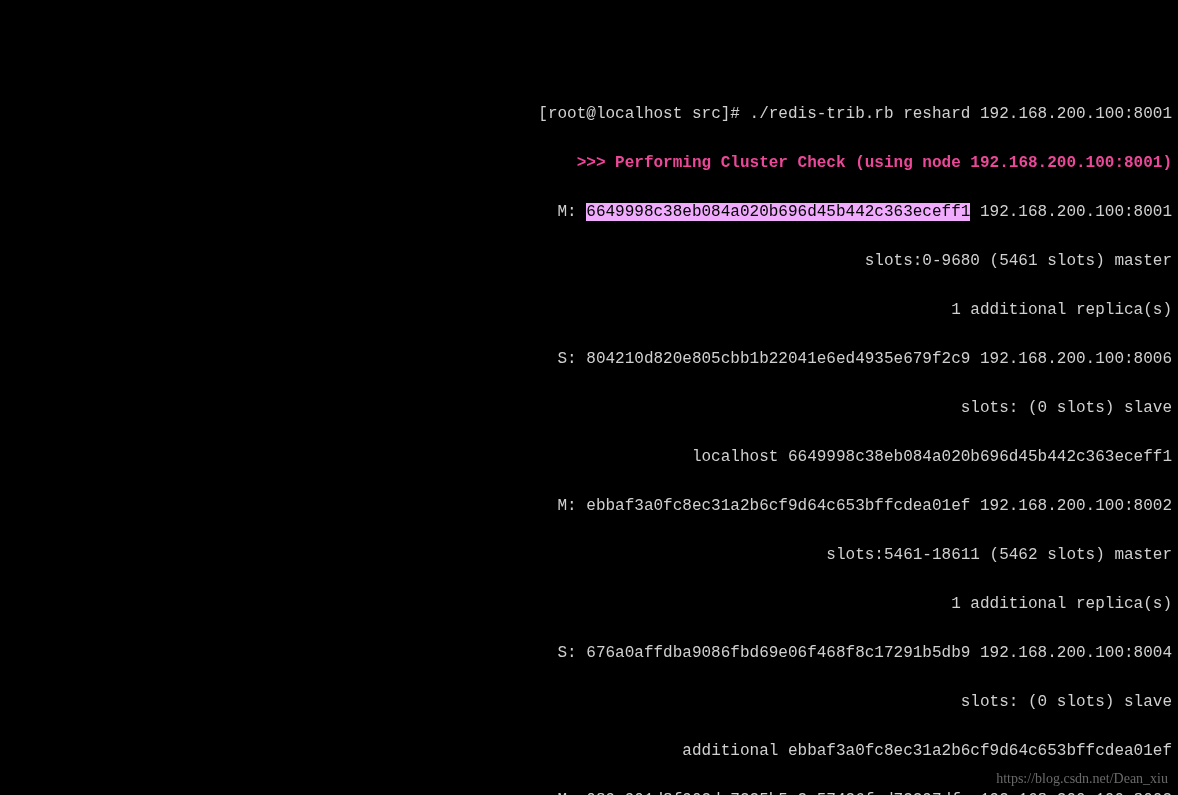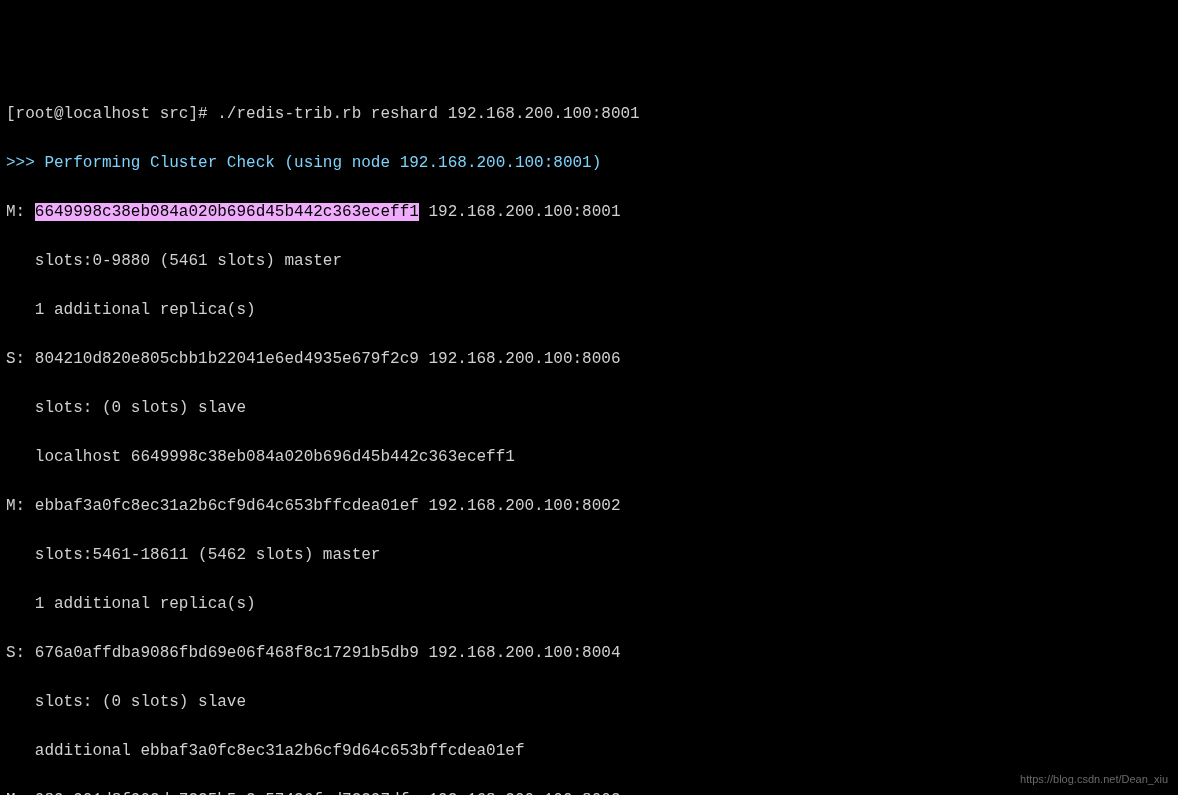--- a/index.html
+++ b/index.html
@@ -15,47 +15,48 @@
       color: #d0d0d0;
       white-space: pre;
       padding: 4px 6px;
       width: 1178px;
       height: 795px;
       overflow: hidden;
       position: relative;
     }
     .line {
       display: block;
+      text-align: right;
     }
     .bold {
-      font-weight: normal;
-      color: #7dd3fc;
+      font-weight: bold;
+      color: #ec4899;
     }
     .highlight-sel {
       background: #f0abfc;
       color: #000000;
     }
     .watermark {
       position: absolute;
       bottom: 4px;
       right: 10px;
       color: #6a6a6a;
-      font-size: 11px;
-      font-family: Liberation Sans, sans-serif;
+      font-size: 14px;
+      font-family: Liberation Serif, serif;
     }
   </style>
 </head>
 <body>
 
 
 
 <span class="line"><span>[root@localhost src]# </span><span>./redis-trib.rb reshard 192.168.200.100:8001</span></span>
 <span class="line bold">&gt;&gt;&gt; Performing Cluster Check (using node 192.168.200.100:8001)</span>
 <span class="line"><span>M: </span><span class="highlight-sel">6649998c38eb084a020b696d45b442c363eceff1</span><span> 192.168.200.100:8001</span></span>
-<span class="line">   slots:0-9880 (5461 slots) master</span>
+<span class="line">   slots:0-9680 (5461 slots) master</span>
 <span class="line">   1 additional replica(s)</span>
 <span class="line"><span>S: </span><span>804210d820e805cbb1b22041e6ed4935e679f2c9</span><span> 192.168.200.100:8006</span></span>
 <span class="line">   slots: (0 slots) slave</span>
 <span class="line">   localhost 6649998c38eb084a020b696d45b442c363eceff1</span>
 <span class="line"><span>M: </span><span>ebbaf3a0fc8ec31a2b6cf9d64c653bffcdea01ef</span><span> 192.168.200.100:8002</span></span>
 <span class="line">   slots:5461-18611 (5462 slots) master</span>
 <span class="line">   1 additional replica(s)</span>
 <span class="line"><span>S: </span><span>676a0affdba9086fbd69e06f468f8c17291b5db9</span><span> 192.168.200.100:8004</span></span>
 <span class="line">   slots: (0 slots) slave</span>
 <span class="line">   additional ebbaf3a0fc8ec31a2b6cf9d64c653bffcdea01ef</span>

